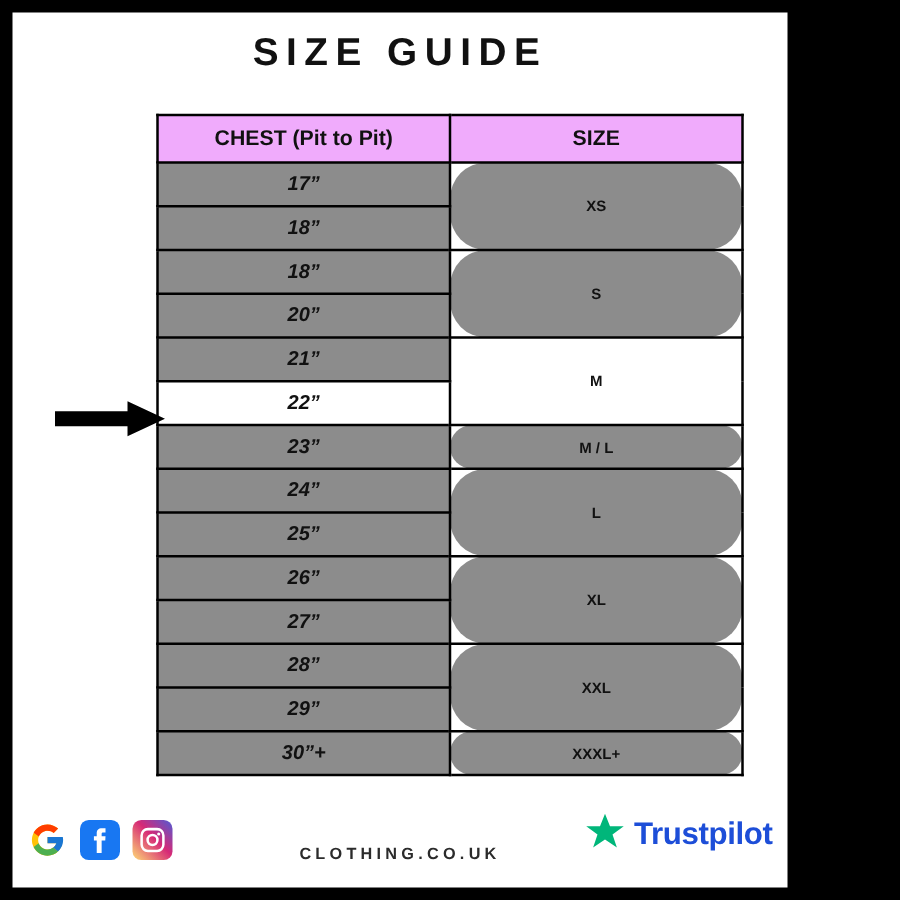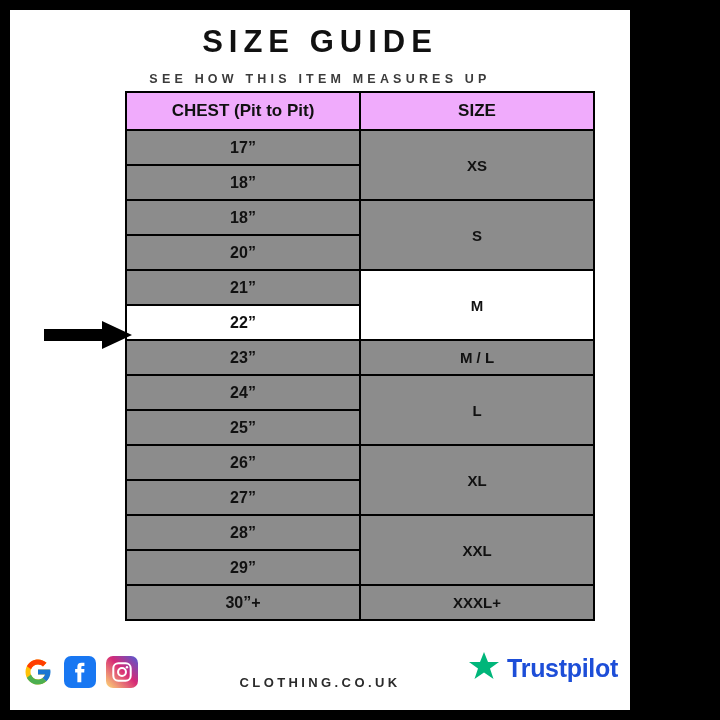--- a/index.html
+++ b/index.html
@@ -58,29 +58,31 @@
   th.hdr {
     height: 38px;
     font-size: 17px;
     background: #f0abfc;
   }
   td.chest {
     height: 35px;
     width: 200px;
     font-size: 16px;
     background: #8c8c8c;
+    font-style: italic;
   }
   td.chest.light {
     background: #ffffff;
     border-radius: 12px;
   }
   td.size {
     width: 270px;
-    font-size: 15px;
+    font-size: 12px;
     background: #8c8c8c;
+    border-radius: 29px;
   }
   td.size.light {
     background: #ffffff;
   }
   .arrow {
     position: absolute;
     left: 34px;
     top: 310px;
     width: 88px;
     height: 30px;
@@ -145,21 +147,20 @@
     letter-spacing: -0.3px;
   }
 </style>
 </head>
 <body>
 
 <div id="page">
   <div class="card">
 
     <div class="title">SIZE GUIDE</div>
-    <div class="subtitle">SEE HOW THIS ITEM MEASURES UP</div>
 
     <div class="table-wrap">
       <table class="size-table">
         <thead>
           <tr>
             <th class="hdr">CHEST (Pit to Pit)</th>
             <th class="hdr">SIZE</th>
           </tr>
         </thead>
         <tbody>

